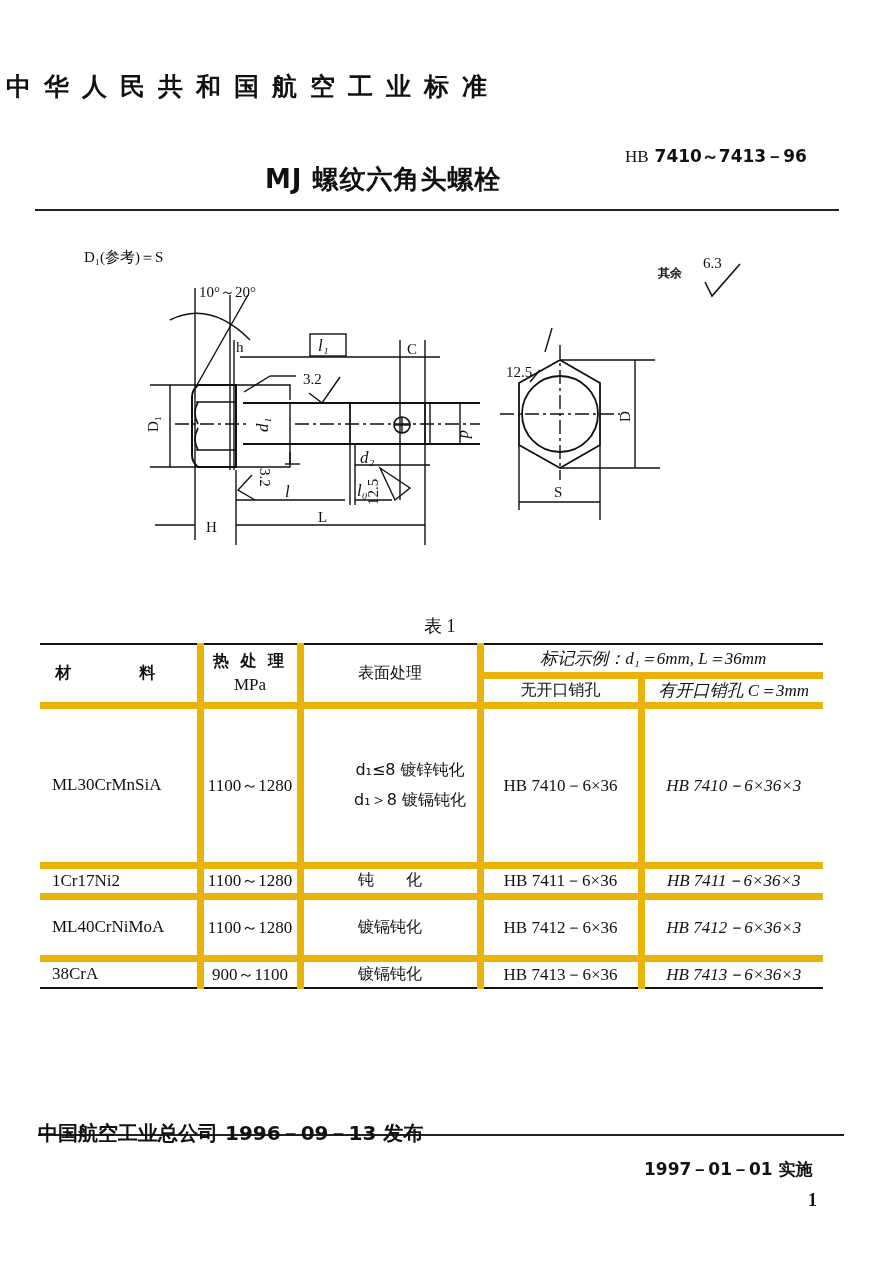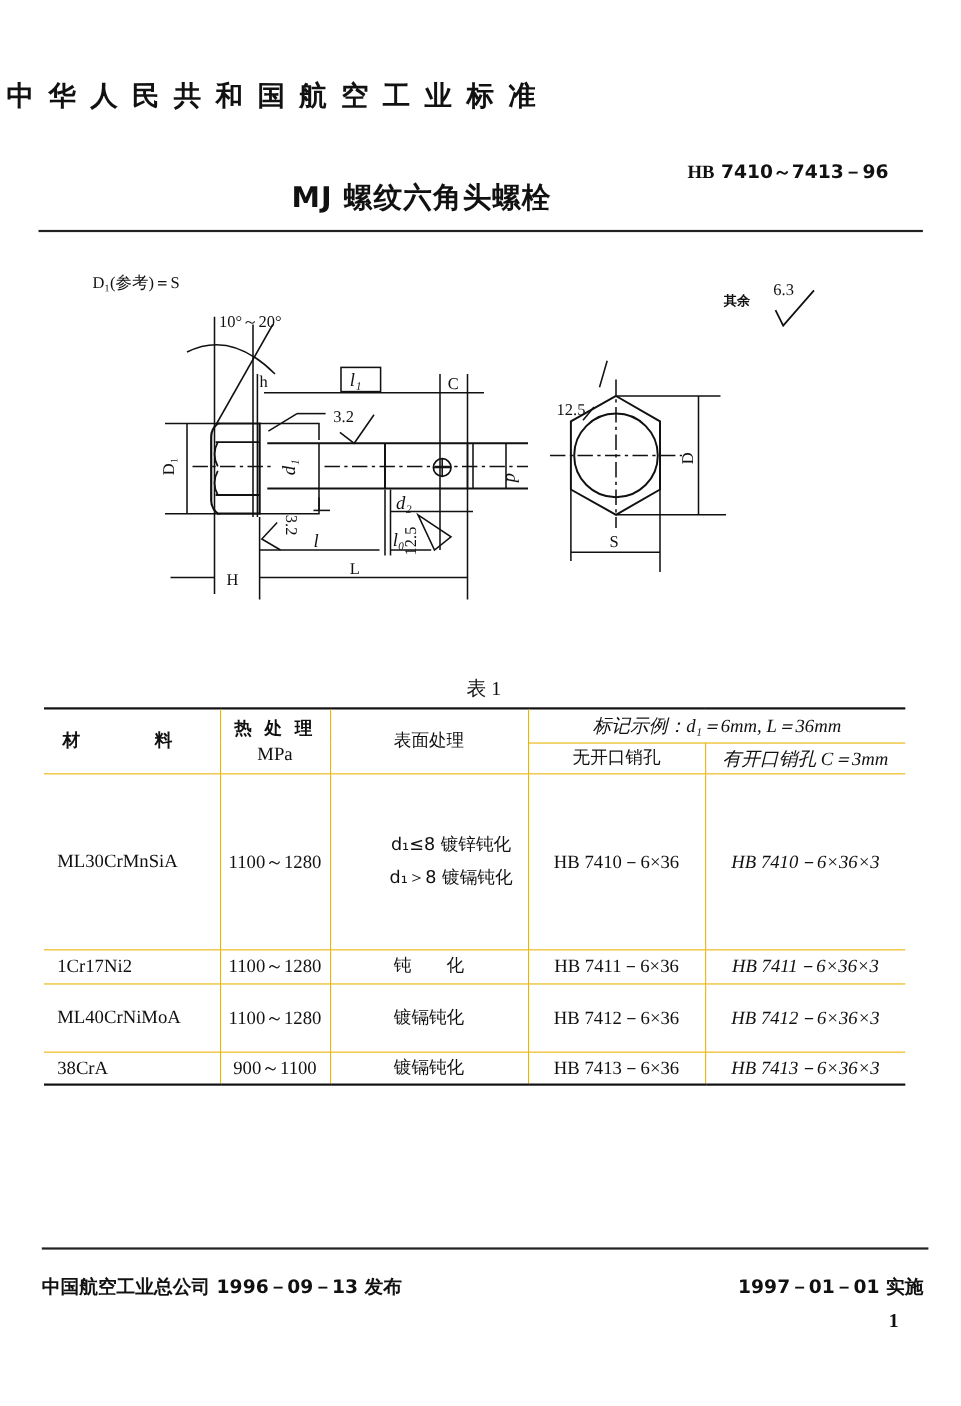--- a/index.html
+++ b/index.html
@@ -1,35 +1,35 @@
 <!DOCTYPE html>
 <html><head>
 <meta charset="utf-8">
 <style>
   html, body { margin:0; padding:0; background:#ffffff; }
   body { width:874px; height:1278px; position:relative; overflow:hidden; color:#111; font-family:"DejaVu Sans", sans-serif; }
   .abs { position:absolute; }
   .std-title { left:0; top:70px; width:874px; text-align:left; font-size:25px; font-weight:bold; letter-spacing:13px; padding-left:6px; box-sizing:border-box; }
   .doc-title { left:265px; top:138px; font-size:26px; font-weight:bold; letter-spacing:1px;margin-top:24px; }
   .doc-code { left:625px; top:145px; font-size:17px; font-weight:bold; }
-  .doc-code .hb { font-family:"Liberation Serif", serif; font-weight:bold; }
+  .doc-code .hb { font-family:"Liberation Serif", serif; font-weight:normal; }
   .rule { background:#222; height:2px; }
   .drawing { left:0; top:230px; width:874px; height:330px; }
   .tbl-caption { left:424px; top:614px; font-family:"Liberation Serif", serif; font-size:18px; }
   table.spec { position:absolute; left:40px; top:643px; width:783px; border-collapse:collapse; font-family:"Liberation Serif", serif; font-size:17px; }
-  table.spec td, table.spec th { border:1px solid #eab308; padding:0; text-align:center; font-weight:normal; }
+  table.spec td, table.spec th { border:7px solid #eab308; padding:0; text-align:center; font-weight:normal; }
   table.spec tr:first-child th { border-top:2.5px solid #111; }
   table.spec tr.last td { border-bottom:2px solid #111; }
   table.spec td:first-child, table.spec th:first-child { border-left:none; text-align:center; }
   table.spec td:last-child, table.spec th:last-child { border-right:none;font-style:italic; }
   table.spec td.mat { text-align:left; padding-left:12px;font-family:Liberation Serif, serif; }
   .cjk { font-family:"DejaVu Sans", sans-serif; font-size:16px; }
   .hdr-material { font-weight:bold; letter-spacing:26px; font-family:"DejaVu Sans", sans-serif; font-size:16px; }
-  .footer-left { left:38px; top:1158px; font-size:17px; font-weight:bold; }
-  .footer-right { left:671px; top:1158px; font-size:17px; font-weight:bold; }
+  .footer-left { left:38px; top:1120px; font-size:20px; font-weight:bold; }
+  .footer-right { left:644px; top:1158px; font-size:17px; font-weight:bold; }
   .page-num { left:808px; top:1190px; font-family:"Liberation Serif", serif; font-size:18px; font-weight:bold; }
   .lbl { font-family:"Liberation Serif", serif; font-size:15px; fill:#111; }
   .lbl-it { font-family:"Liberation Serif", serif; font-style:italic; font-size:17px; fill:#111; }
   .cjk-s { font-family:"DejaVu Sans", sans-serif; font-size:12px; font-weight:bold; fill:#111; }
 </style>
 </head>
 <body>
 
 <div class="abs std-title">中华人民共和国航空工业标准</div>
 <div class="abs doc-title">MJ 螺纹六角头螺栓</div>

